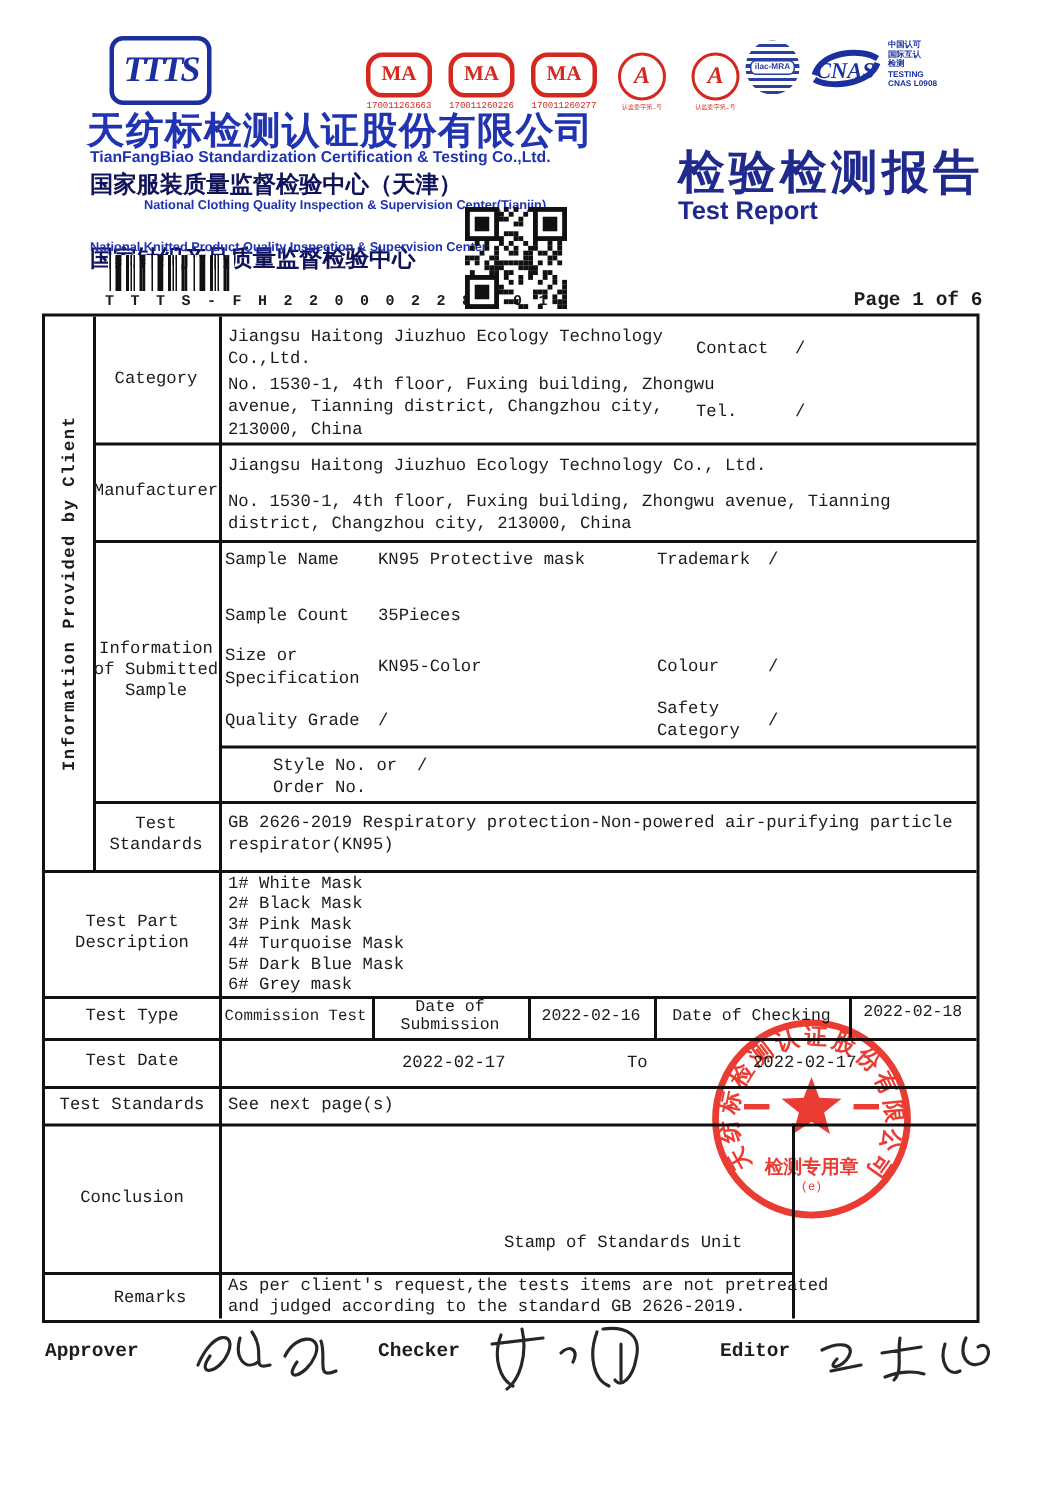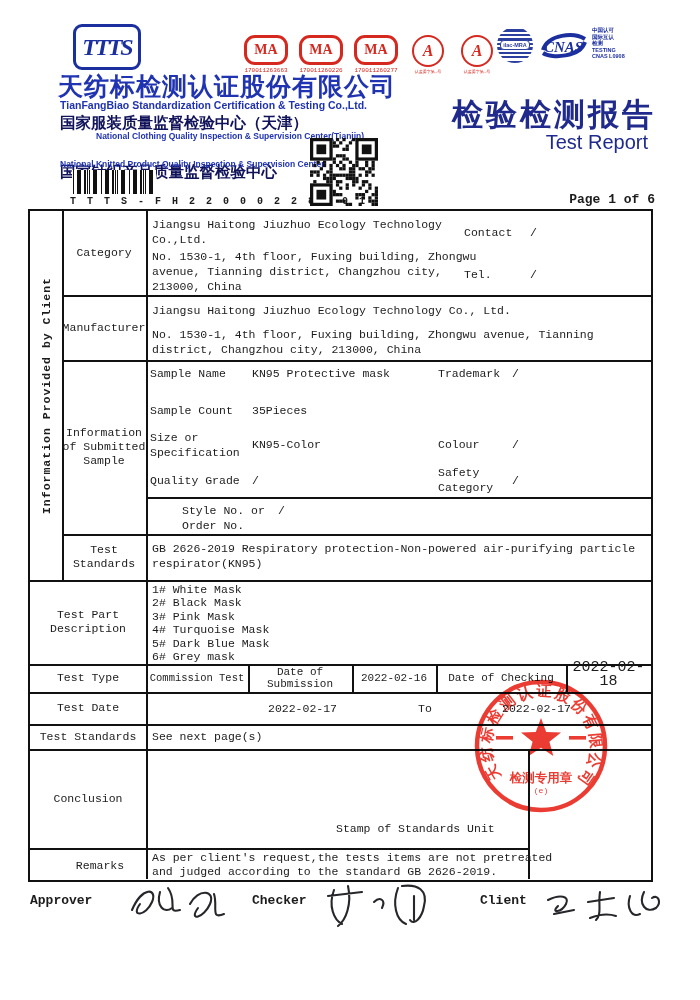--- a/index.html
+++ b/index.html
@@ -29,22 +29,22 @@
   .cnas-lines{font-family:"Liberation Sans",sans-serif;font-size:5.5px;line-height:6.5px;
         color:#1b2f9e;font-weight:bold;}
   .company-cn{left:58px;top:70px;font-family:"Liberation Sans",sans-serif;font-weight:bold;
         font-size:25px;color:#2033b0;letter-spacing:1px;}
   .company-en{left:60px;top:99px;font-family:"Liberation Sans",sans-serif;font-weight:bold;
         font-size:10.5px;color:#2033b0;}
   .center-cn{font-family:"Liberation Sans",sans-serif;font-weight:bold;font-size:15.5px;color:#10125a;}
   .center-en{font-family:"Liberation Sans",sans-serif;font-weight:bold;font-size:8.5px;color:#2033b0;}
   .report-cn{left:452px;top:94px;font-family:"Liberation Sans",sans-serif;font-weight:bold;
         font-size:31px;color:#202a8c;letter-spacing:3px;}
-  .report-en{left:452px;top:131px;width:196px;text-align:right;font-family:"Liberation Sans",sans-serif;
-        font-weight:normal;font-size:20px;color:#202a8c;}
+  .report-en{left:452px;top:131px;width:196px;text-align:left;font-family:"Liberation Sans",sans-serif;
+        font-weight:bold;font-size:17px;color:#202a8c;}
   .barcode{left:72px;top:170px;width:205px;height:24px;display:flex;align-items:stretch;}
   .barcode i{display:block;height:100%;}
   .barcode-text{left:70px;top:196px;font-size:10px;font-weight:bold;letter-spacing:2.5px;}
   .page-ind{left:455px;top:192px;width:200px;text-align:right;font-weight:bold;font-size:13px;}
   
   .tbl{left:28px;top:209px;width:625px;height:673px;border:2.5px solid #111;box-sizing:border-box;}
   .hline,.vline{position:absolute;background:#111;}
   .cell-label{position:absolute;display:flex;align-items:center;justify-content:center;
         text-align:center;font-size:11.5px;line-height:14px;}
   .side-label{position:absolute;left:0;top:0;width:32px;height:369px;display:flex;
@@ -379,21 +379,21 @@
     <div>3# Pink Mask</div>
     <div>4# Turquoise Mask</div>
     <div>5# Dark Blue Mask</div>
     <div>6# Grey mask</div>
   </div>
 
   <div class="cell-label" style="left:116px;top:453px;width:102px;height:28px;font-size:10.5px;">Commission Test</div>
   <div class="cell-label" style="left:218px;top:453px;width:104px;height:28px;font-size:11px;line-height:12px;">Date of Submission</div>
   <div class="cell-label" style="left:322px;top:453px;width:84px;height:28px;font-size:11px;">2022-02-16</div>
   <div class="cell-label" style="left:406px;top:453px;width:130px;height:28px;font-size:11px;">Date of Checking</div>
-  <div class="cell-label" style="left:536px;top:453px;width:85px;height:21px;font-size:15px;">2022-02-18</div>
+  <div class="cell-label" style="left:536px;top:453px;width:85px;height:21px;font-size:11px;">2022-02-18</div>
 
   <div class="txt" style="left:238px;top:490px;">2022-02-17</div>
   <div class="txt" style="left:388px;top:490px;">To</div>
   <div class="txt" style="left:472px;top:490px;">2022-02-17</div>
 
   <div class="txt" style="left:122px;top:518px;">See next page(s)</div>
 
   <div class="txt" style="left:306px;top:610px;">Stamp of Standards Unit</div>
 
   <div class="txt" style="left:122px;top:640px;width:415px;line-height:13.5px;">As per client's request,the tests items are not pretreated and judged according to the standard GB 2626-2019.</div>
@@ -415,16 +415,16 @@
 </svg>
 
 <div class="sig-label" style="left:30px;">Approver</div>
 <svg class="abs sig" style="left:118px;top:880px;" width="120" height="52" aria-label="单学菩">
   <path d="M14,30 C24,6 40,8 34,22 C28,36 12,38 22,24 M42,12 C38,26 46,34 54,28 M50,8 C60,22 48,34 62,30 M72,24 C80,8 98,10 92,24 C86,38 70,42 80,28 M96,14 C100,26 92,40 106,34"></path>
 </svg>
 <div class="sig-label" style="left:252px;">Checker</div>
 <svg class="abs sig" style="left:318px;top:876px;" width="130" height="56" aria-label="苏丽">
   <path d="M16,14 C10,30 16,44 24,48 M10,20 L44,16 M30,10 C34,28 28,44 20,50 M56,26 C62,20 68,24 64,32 M80,12 C74,28 78,44 88,48 M84,10 C100,8 110,14 106,30 C104,42 96,50 92,44 M96,20 L96,44"></path>
 </svg>
-<div class="sig-label" style="left:480px;">Client</div>
+<div class="sig-label" style="left:480px;">Editor</div>
 <svg class="abs sig" style="left:540px;top:884px;" width="130" height="48" aria-label="岳玉婷">
   <path d="M8,16 C20,10 30,12 26,20 C22,28 10,30 18,22 M14,30 L34,26 M48,18 L74,14 M60,8 C58,20 62,30 56,36 M50,34 C60,30 70,30 76,32 M90,12 C86,24 92,34 100,30 M104,8 C98,20 106,30 116,24 C122,18 118,10 112,14"></path>
 </svg>
 
 </body></html>

